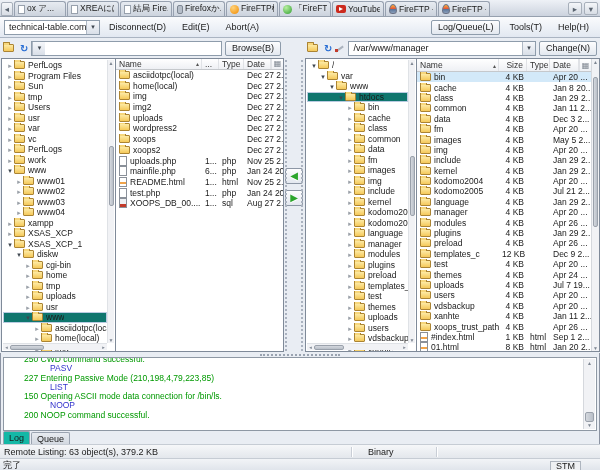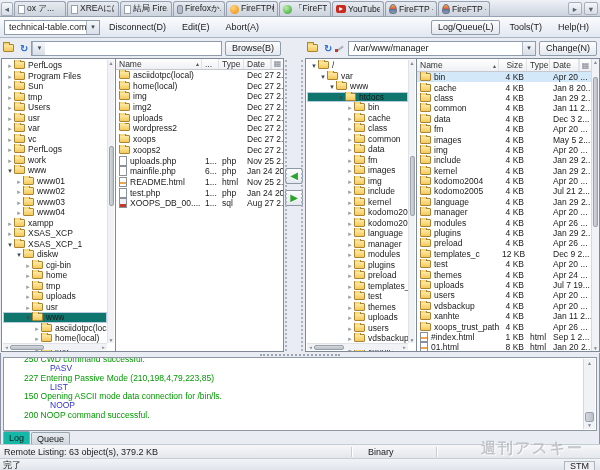--- a/index.html
+++ b/index.html
@@ -106,21 +106,21 @@
 .logline.c-resp{color:#009900}
 .logline.c-cmd{color:#3333cc;padding-left:26px}
 .logscroll{position:absolute;top:1px;right:1px;bottom:1px;width:12px;background:#f1f2f5;border-left:1px solid #d5d8dd;display:flex;flex-direction:column;align-items:center;justify-content:space-between;padding:1px 0}
 .logscroll .vthumb{width:9px;height:10px}
 .logtabs{height:13px;flex:none;display:flex;align-items:flex-end;padding-left:3px;gap:1px}
 .ltab{padding:0 5px;height:12px;display:flex;align-items:center;border:1px solid #9aa3b0;border-bottom:none;border-radius:2px 2px 0 0;background:linear-gradient(#e7ebf0,#d3d9e1)}
 .ltab.c-active{background:#14b8a6;height:13px}
 .statusbar{height:14px;flex:none;display:flex;align-items:center;background:linear-gradient(#f6f7f9,#e3e7ec);border-top:1px solid #c6ccd4}
 .scell{display:flex;align-items:center;padding:0 4px;border-right:1px solid #c9ced6;box-shadow:1px 0 0 #fff;overflow:hidden;white-space:nowrap}
 .bottombar{flex:1;display:flex;align-items:center;background:linear-gradient(#f2f4f7,#dde2e9);border-top:1px solid #c6ccd4;padding:0 3px}
-.stmbox{margin-left:auto;border:1px solid #aeb5bf;background:#eef0f3;padding:0 5px;height:10px;display:flex;align-items:center;margin-right:2px}
+.stmbox{margin-left:auto;border:1px solid #aeb5bf;background:#eef0f3;padding:0 5px;height:10px;display:flex;align-items:center;margin-right:16px}
 .watermark{position:absolute;right:16px;bottom:12px;font-size:15px;font-weight:bold;letter-spacing:2px;color:rgba(120,125,132,.40);text-shadow:1px 1px 0 rgba(255,255,255,.8);pointer-events:none}
 </style>
 </head>
 <body>
 
 <div class="screen">
 
   <div class="tabbar">
     <div class="tscroll">◂</div>
     <div class="tabs">
@@ -1151,14 +1151,13 @@
     <span class="scell" style="width:45px"></span>
     <span class="scell" style="width:45px"></span>
     <span class="scell" style="flex:1;border-right:none"></span>
   </div>
 
   <div class="bottombar">
     <span>完了</span>
     <span class="stmbox">STM</span>
   </div>
 
-  <div class="watermark">週刊アスキー</div>
 </div>
 
 </body></html>

